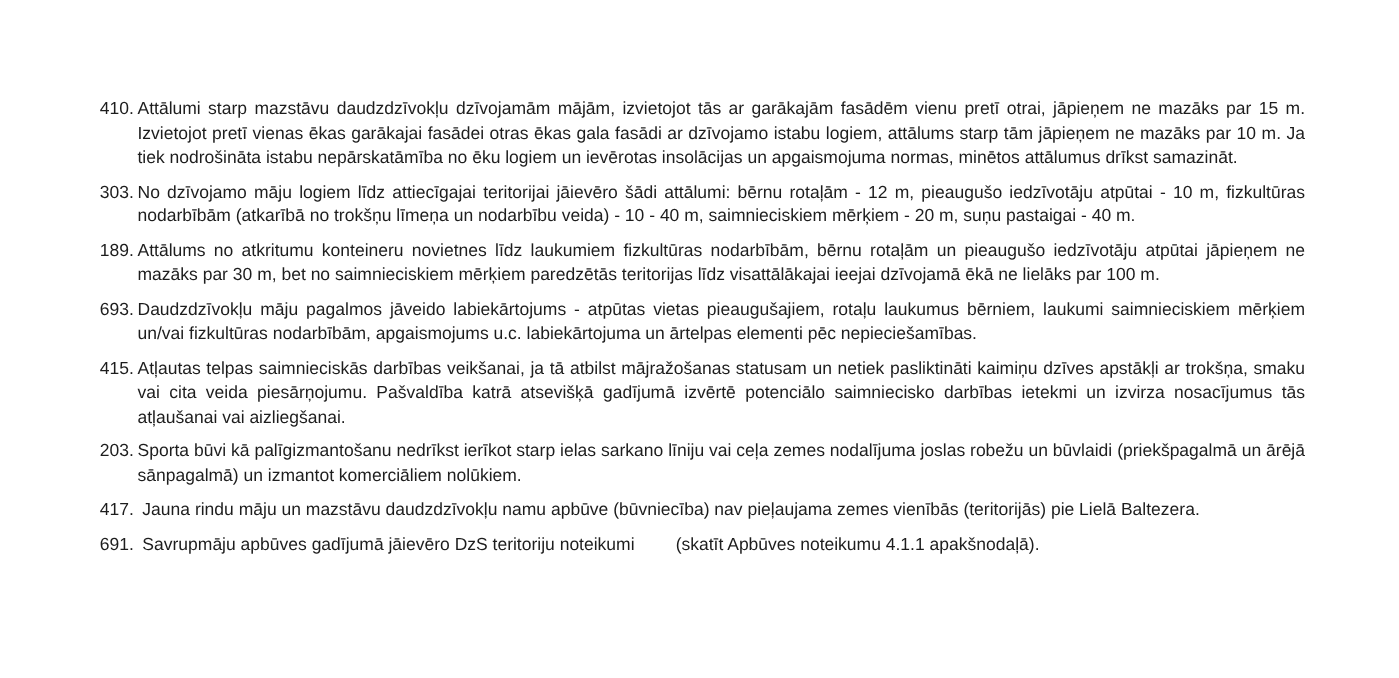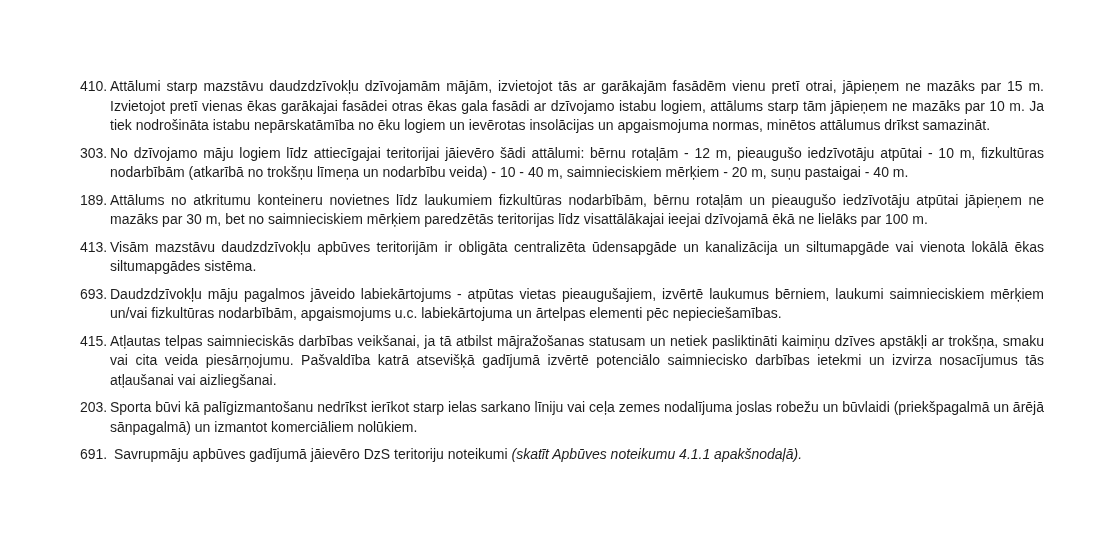--- a/index.html
+++ b/index.html
@@ -32,21 +32,21 @@
     flex: 0 0 33px;
     width: 33px;
     text-align: center;
     white-space: nowrap;
   }
   .para-body {
     flex: 1 1 auto;
     text-align: justify;
   }
   .italic {
-    font-style: italic;
+    margin-left: 29px;
   }
 </style>
 </head>
 <body>
 
 <div class="page">
 
   <div class="para">
     <span class="para-num">410.</span>
     <div class="para-body"><span>Attālumi starp mazstāvu daudzdzīvokļu dzīvojamām mājām, izvietojot tās ar garākajām fasādēm vienu pretī otrai, jāpieņem ne mazāks par 15 m. Izvietojot pretī vienas ēkas garākajai fasādei otras ēkas gala fasādi ar dzīvojamo istabu logiem, attālums starp tām jāpieņem ne mazāks par 10 m. Ja tiek nodrošināta istabu nepārskatāmība no ēku logiem un ievērotas insolācijas un apgaismojuma normas, minētos attālumus drīkst samazināt.</span><span class="italic"></span></div>
@@ -55,40 +55,40 @@
   <div class="para">
     <span class="para-num">303.</span>
     <div class="para-body"><span>No dzīvojamo māju logiem līdz attiecīgajai teritorijai jāievēro šādi attālumi: bērnu rotaļām - 12 m, pieaugušo iedzīvotāju atpūtai - 10 m, fizkultūras nodarbībām (atkarībā no trokšņu līmeņa un nodarbību veida) - 10 - 40 m, saimnieciskiem mērķiem - 20 m, suņu pastaigai - 40 m.</span><span class="italic"></span></div>
   </div>
 
   <div class="para">
     <span class="para-num">189.</span>
     <div class="para-body"><span>Attālums no atkritumu konteineru novietnes līdz laukumiem fizkultūras nodarbībām, bērnu rotaļām un pieaugušo iedzīvotāju atpūtai jāpieņem ne mazāks par 30 m, bet no saimnieciskiem mērķiem paredzētās teritorijas līdz visattālākajai ieejai dzīvojamā ēkā ne lielāks par 100 m.</span><span class="italic"></span></div>
   </div>
 
-  <div class="para">
-    <span class="para-num">413.</span>
-    <div class="para-body"><span>Visām mazstāvu daudzdzīvokļu apbūves teritorijām ir obligāta centralizēta ūdensapgāde un kanalizācija un siltumapgāde vai vienota lokālā ēkas siltumapgādes sistēma.</span><span class="italic"></span></div>
-  </div>
 
   <div class="para">
     <span class="para-num">693.</span>
-    <div class="para-body"><span>Daudzdzīvokļu māju pagalmos jāveido labiekārtojums - atpūtas vietas pieaugušajiem, izvērtē laukumus bērniem, laukumi saimnieciskiem mērķiem un/vai fizkultūras nodarbībām, apgaismojums u.c. labiekārtojuma un ārtelpas elementi pēc nepieciešamības.</span><span class="italic"></span></div>
+    <div class="para-body"><span>Daudzdzīvokļu māju pagalmos jāveido labiekārtojums - atpūtas vietas pieaugušajiem, rotaļu laukumus bērniem, laukumi saimnieciskiem mērķiem un/vai fizkultūras nodarbībām, apgaismojums u.c. labiekārtojuma un ārtelpas elementi pēc nepieciešamības.</span><span class="italic"></span></div>
   </div>
 
   <div class="para">
     <span class="para-num">415.</span>
     <div class="para-body"><span>Atļautas telpas saimnieciskās darbības veikšanai, ja tā atbilst mājražošanas statusam un netiek pasliktināti kaimiņu dzīves apstākļi ar trokšņa, smaku vai cita veida piesārņojumu. Pašvaldība katrā atsevišķā gadījumā izvērtē potenciālo saimniecisko darbības ietekmi un izvirza nosacījumus tās atļaušanai vai aizliegšanai.</span><span class="italic"></span></div>
   </div>
 
   <div class="para">
     <span class="para-num">203.</span>
     <div class="para-body"><span>Sporta būvi kā palīgizmantošanu nedrīkst ierīkot starp ielas sarkano līniju vai ceļa zemes nodalījuma joslas robežu un būvlaidi (priekšpagalmā un ārējā sānpagalmā) un izmantot komerciāliem nolūkiem.</span><span class="italic"></span></div>
   </div>
 
+  <div class="para">
+    <span class="para-num">417.</span>
+    <div class="para-body"><span>&nbsp;Jauna rindu māju un mazstāvu daudzdzīvokļu namu apbūve (būvniecība) nav pieļaujama zemes vienībās (teritorijās) pie Lielā Baltezera.</span><span class="italic"></span></div>
+  </div>
 
 
   <div class="para">
     <span class="para-num">691.</span>
     <div class="para-body"><span>&nbsp;Savrupmāju apbūves gadījumā jāievēro DzS teritoriju noteikumi </span><span class="italic">(skatīt Apbūves noteikumu 4.1.1 apakšnodaļā).</span></div>
   </div>
 
 </div>
 
 </body></html>

